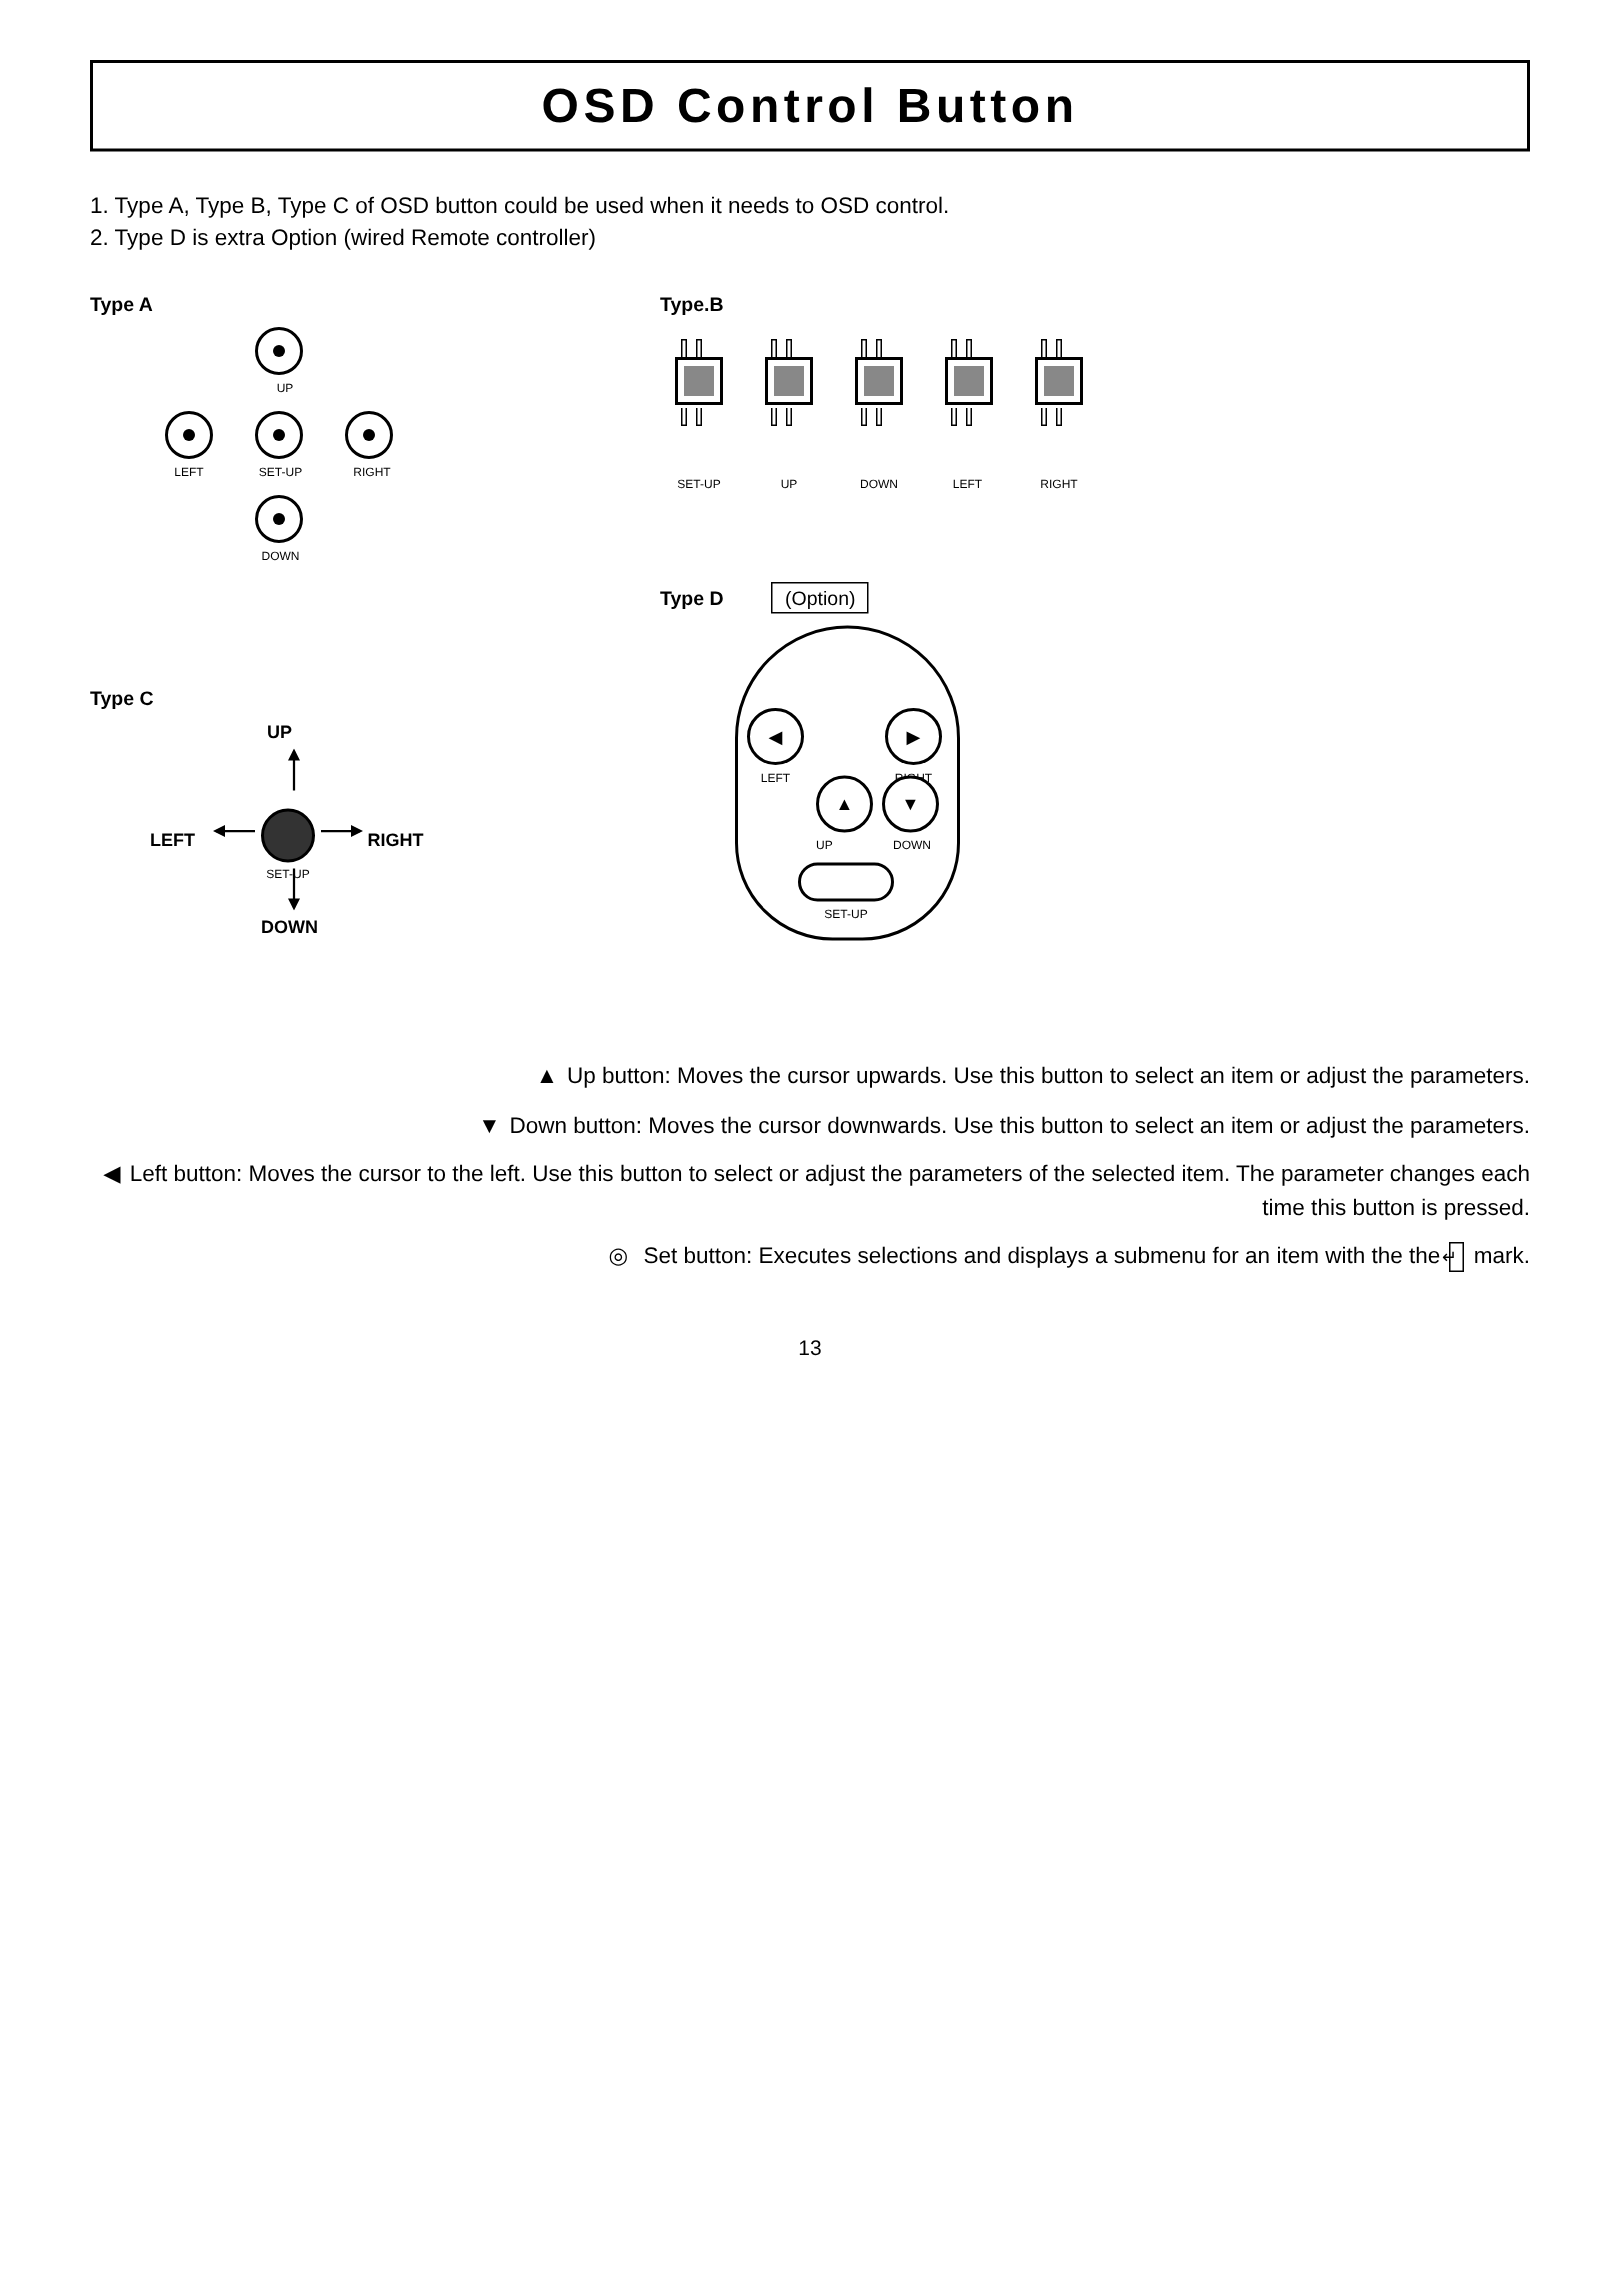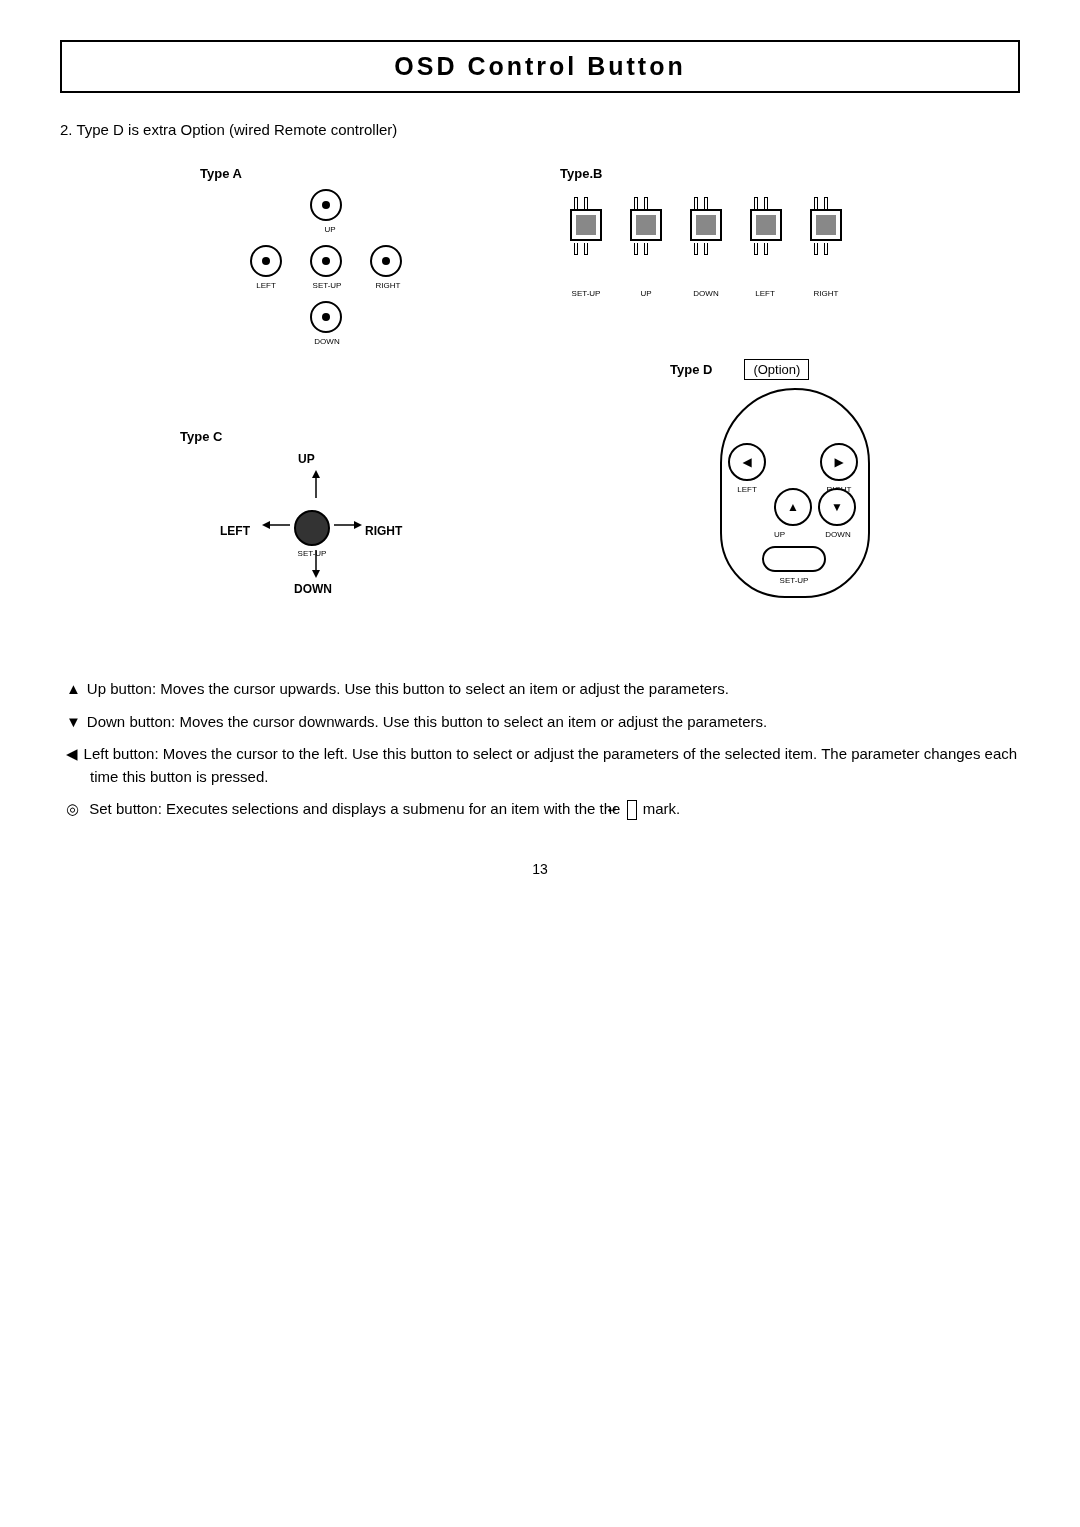--- a/index.html
+++ b/index.html
@@ -13,21 +13,21 @@
       padding: 40px 60px 60px 60px;
     }
 
     .page-title-box {
       border: 2px solid #000;
       text-align: center;
       padding: 10px 20px;
       margin-bottom: 28px;
     }
     .page-title {
-      font-size: 25px;
+      font-size: 32px;
       font-weight: bold;
       letter-spacing: 3px;
     }
 
     .intro-list {
       list-style: none;
       margin-bottom: 28px;
       padding-left: 0;
     }
     .intro-list li {
@@ -41,21 +41,21 @@
     .diagrams-row {
       display: flex;
       flex-direction: row;
       justify-content: flex-start;
       margin-bottom: 36px;
       gap: 0;
     }
     .diagram-col {
       display: flex;
       flex-direction: column;
-      align-items: flex-end;
+      align-items: flex-start;
     }
     .diagram-col-left {
       width: 380px;
     }
     .diagram-col-right {
       width: 460px;
     }
 
     .type-label {
       font-size: 13px;
@@ -119,20 +119,21 @@
     .desc-list {
       list-style: none;
       margin-bottom: 20px;
     }
     .desc-list li {
       font-size: 15px;
       margin-bottom: 10px;
       padding-left: 30px;
       text-indent: -24px;
       line-height: 1.5;
+      text-align: right;
     }
 
     .arrow-up::before { content: '▲'; margin-right: 6px; }
     .arrow-down::before { content: '▼'; margin-right: 6px; }
     .arrow-left::before { content: '◀'; margin-right: 6px; }
     .arrow-right::before { content: '▶'; margin-right: 6px; }
     .circle-dot::before { content: '◎'; margin-right: 6px; }
 
     .enter-mark {
       display: inline-block;
@@ -167,20 +168,21 @@
     }
   </style>
 </head>
 <body>
 
 <div class="page-title-box">
   <span class="page-title">OSD  Control  Button</span>
 </div>
 
 <ul class="intro-list">
+  <li>1. Type A, Type B, Type C of OSD button could be used when it needs to OSD control.</li>
   <li>2. Type D is extra Option (wired Remote controller)</li>
 </ul>
 
 <div class="diagrams-row">
 
   <div class="diagram-col diagram-col-left">
 
     <div>
       <div class="type-label">Type A</div>
       <div class="typeA-container">

